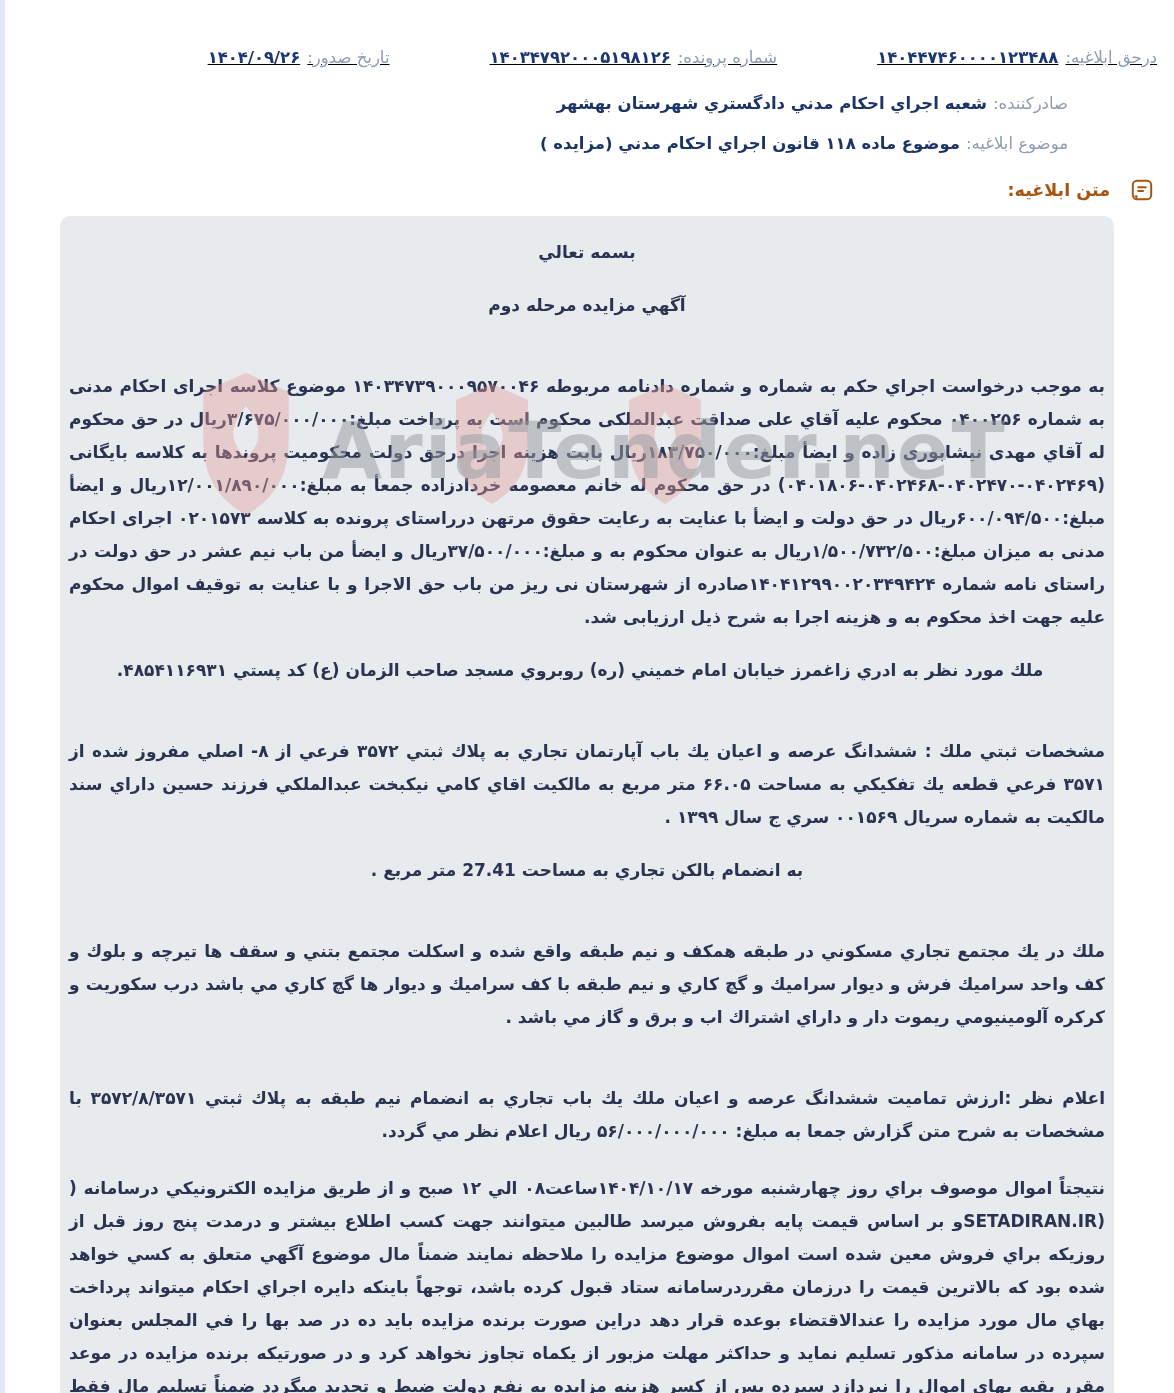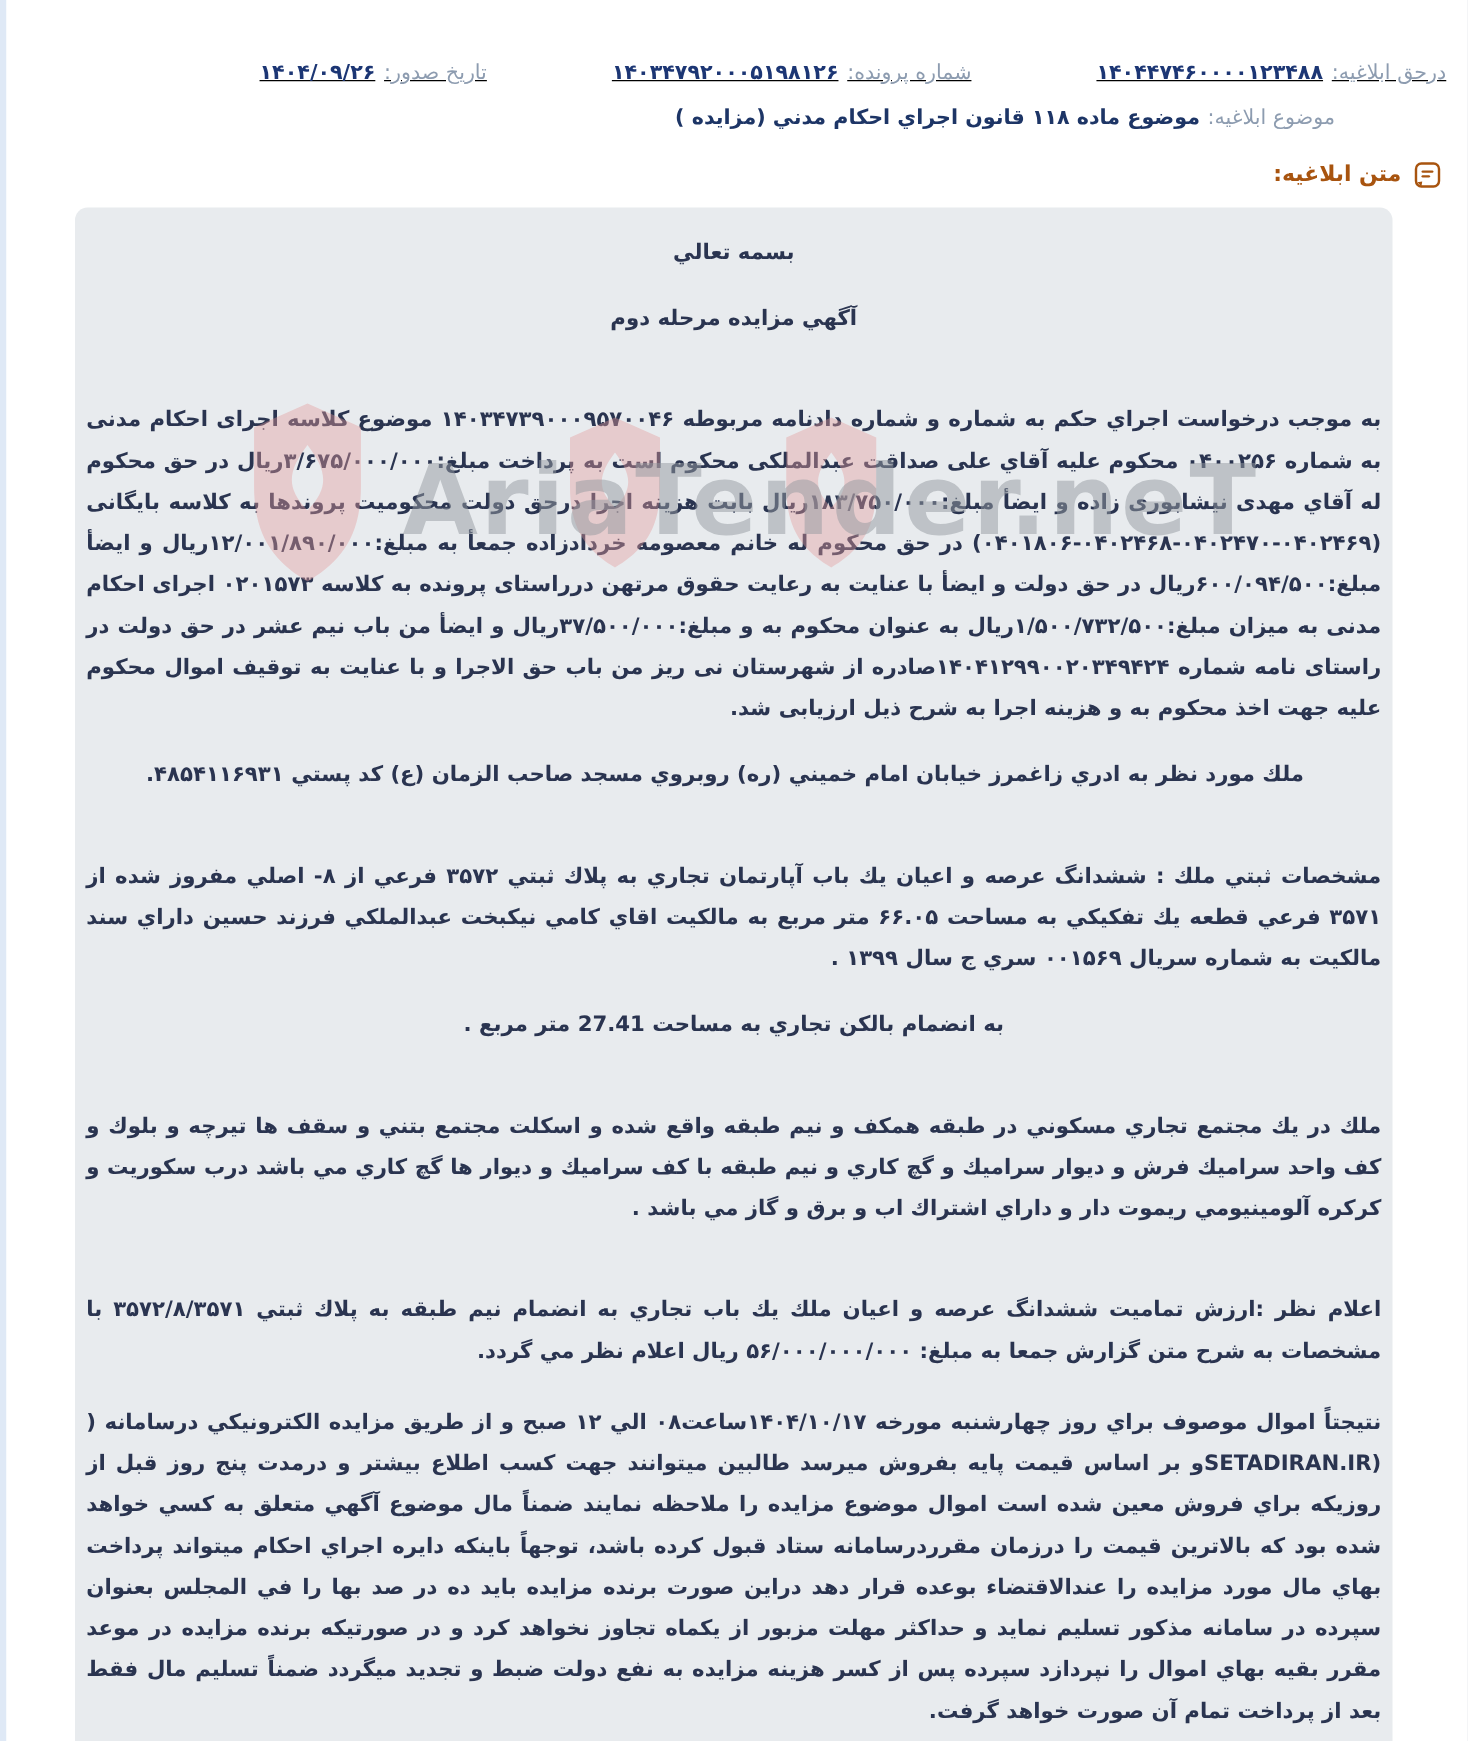--- a/index.html
+++ b/index.html
@@ -20,21 +20,21 @@
   .issuer-line,.subject-line{
     text-align:right;padding-right:106px;font-size:16.5px;line-height:26px;
   }
   .issuer-line{margin-top:24px;}
   .subject-line{margin-top:14px;}
   .h-lbl{color:#8d9cb0;}
   .h-val{color:#1d3566;font-weight:bold;margin-right:6px;}
   
   .notice-heading{
     display:flex;flex-direction:row;justify-content:flex-start;align-items:center;
-    gap:8px;padding:20px 19px 0 0;color:#a8540f;font-size:17.5px;font-weight:bold;
+    gap:19px;padding:20px 19px 0 0;color:#a8540f;font-size:17.5px;font-weight:bold;
   }
   .note-icon{width:26px;height:26px;display:inline-block;}
   .note-icon svg{width:100%;height:100%;}
   
   .panel{
     position:relative;margin:13px 60px 0 60px;min-height:1092px;
     background:#e8ebee;border-radius:10px;padding:20px 9px 30px 9px;
     box-sizing:border-box;
   }
   .paragraphs{position:relative;z-index:1;color:#2a3450;font-size:17px;
@@ -67,20 +67,23 @@
       <span class="m-lbl">درحق ابلاغیه:</span><span class="m-val">۱۴۰۴۴۷۴۶۰۰۰۰۱۲۳۴۸۸</span>
     </div>
     <div class="meta-item">
       <span class="m-lbl">شماره پرونده:</span><span class="m-val">۱۴۰۳۴۷۹۲۰۰۰۵۱۹۸۱۲۶</span>
     </div>
     <div class="meta-item">
       <span class="m-lbl">تاریخ صدور:</span><span class="m-val">۱۴۰۴/۰۹/۲۶</span>
     </div>
   </div>
 
+  <div class="issuer-line">
+    <span class="h-lbl">صادرکننده:</span><span class="h-val">شعبه اجراي احکام مدني دادگستري شهرستان بهشهر</span>
+  </div>
   <div class="subject-line">
     <span class="h-lbl">موضوع ابلاغیه:</span><span class="h-val">موضوع ماده ۱۱۸ قانون اجراي احکام مدني (مزایده )</span>
   </div>
 </div>
 
 <div class="notice-heading">
   <span class="note-icon">
     <svg viewBox="0 0 24 24" fill="none" stroke="#a8540f" stroke-width="1.8" stroke-linecap="round" stroke-linejoin="round">
       <rect x="3.5" y="3.5" width="17" height="17" rx="4"></rect>
       <path d="M8.5 9.5h7"></path>

